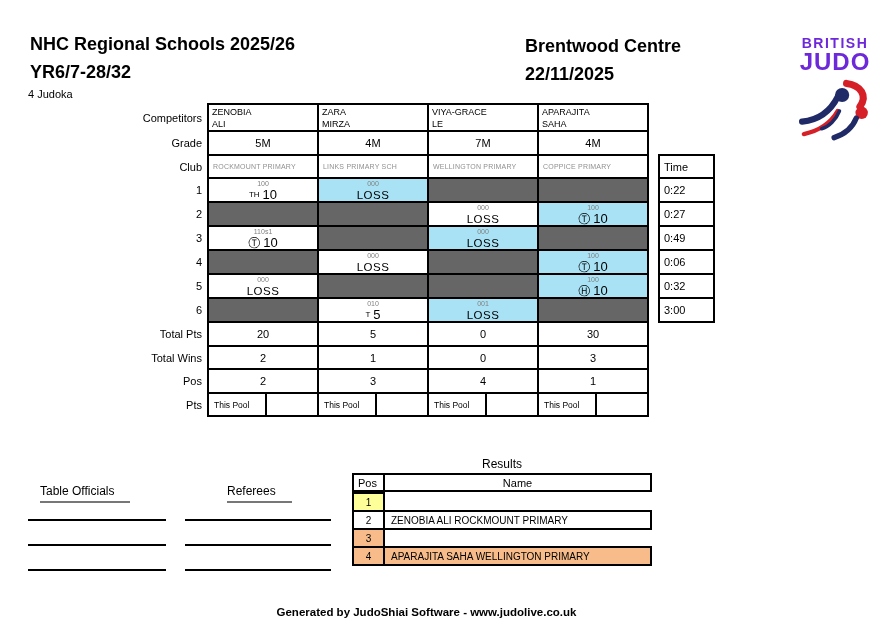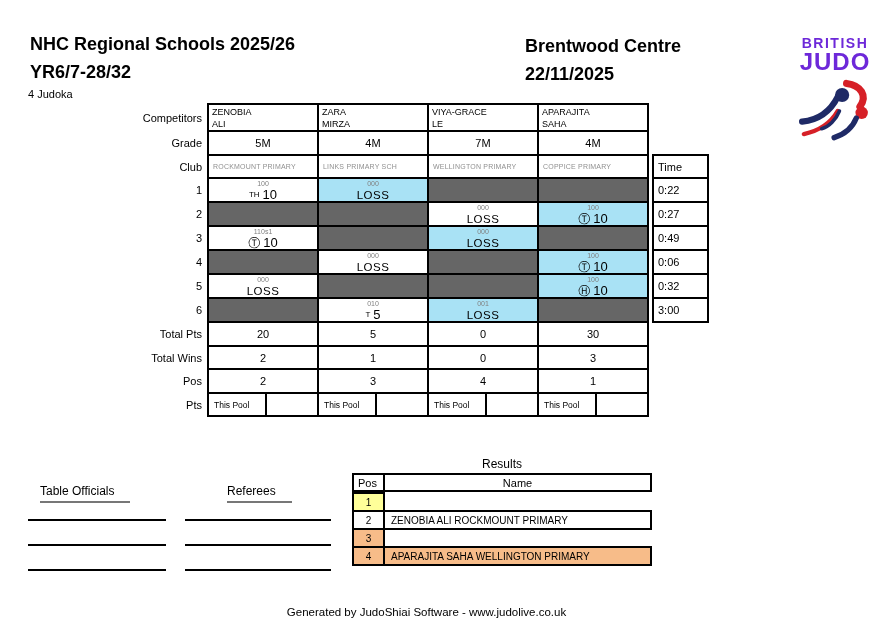--- a/index.html
+++ b/index.html
@@ -35,21 +35,21 @@
   .center-cell { display:flex; align-items:center; justify-content:center; font-size:11px; }
   .club-cell { display:flex; align-items:center; padding-left:4px; font-size:7px;
                color:#909090; letter-spacing:.2px; }
   .mcell { display:flex; flex-direction:column; align-items:center; justify-content:flex-start; padding-top:1px; }
   .mcode { font-size:7px; line-height:8px; height:8px; color:#808080; }
   .mmain { display:flex; align-items:center; gap:3px; line-height:14px; }
   .mpre  { font-size:8px; }
   .mpre.circ { font-size:12px; }
   .mval  { font-size:13px; }
   .mval.loss { font-size:11.5px; letter-spacing:.5px; }
-  .tcell { width:57px; border:2px solid #000; margin-left:3px; background:#fff;
+  .tcell { width:57px; border:2px solid #000; margin-left:9px; background:#fff;
            display:flex; align-items:center; padding-left:4px; font-size:11px; }
   .pts-cell { display:flex; }
   .pts-sub { height:100%; display:flex; align-items:center; }
   .pts-sub.left { width:58px; border-right:2px solid #000; padding-left:5px; font-size:8.5px; }
   .pts-sub.right { flex:1; }
 
   
   .results-title { position:absolute; left:352px; top:457px; width:300px;
                    text-align:center; font-size:12px; }
   .results { position:absolute; left:352px; top:473px; width:300px; }
@@ -62,21 +62,21 @@
   .rheader .rpos { justify-content:flex-start; padding-left:4px; font-size:11px; }
   .rheader .rname { justify-content:center; padding-left:0; font-size:11px; }
 
   
   .off-label { position:absolute; font-size:12px; padding:0 16px 3px 0;
                border-bottom:2px solid #777; }
   .sig-group { position:absolute; }
   .sig-line { border-bottom:2px solid #000; }
 
   
-  .footer { position:absolute; left:0; top:606px; width:853px; text-align:center; font-size:11.5px; }
+  .footer { position:absolute; left:0; top:606px; width:853px; text-align:center; font-size:11.5px;font-weight:bold; }
 </style>
 </head>
 <body>
 
 <div class="page">
 
   <div class="title">NHC Regional Schools 2025/26</div>
   <div class="subtitle">YR6/7-28/32</div>
   <div class="judoka">4 Judoka</div>
   <div class="venue">Brentwood Centre</div>

